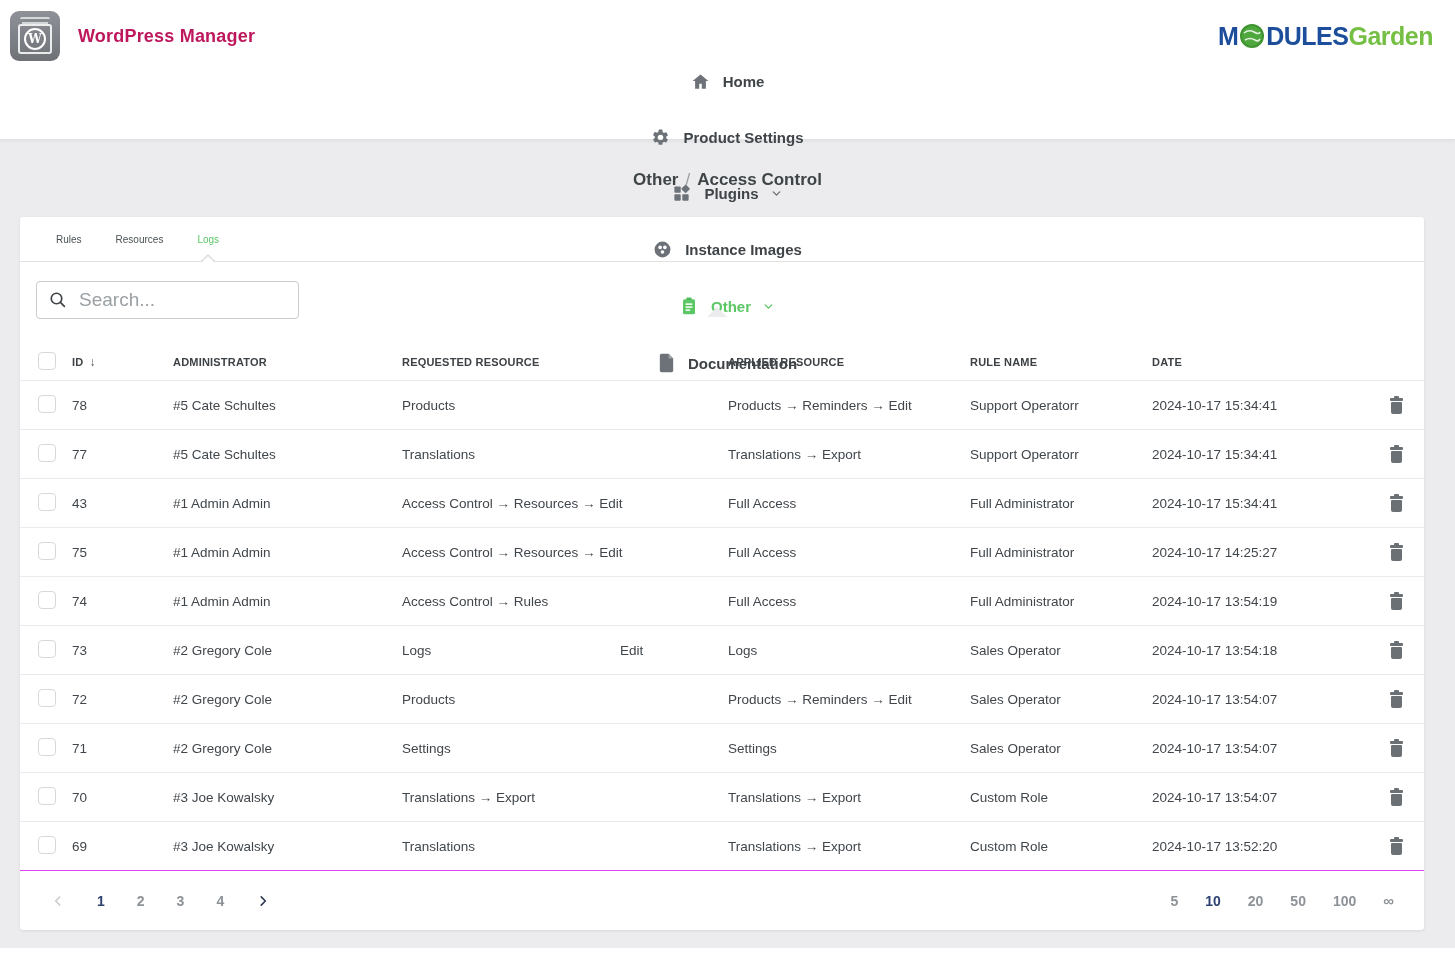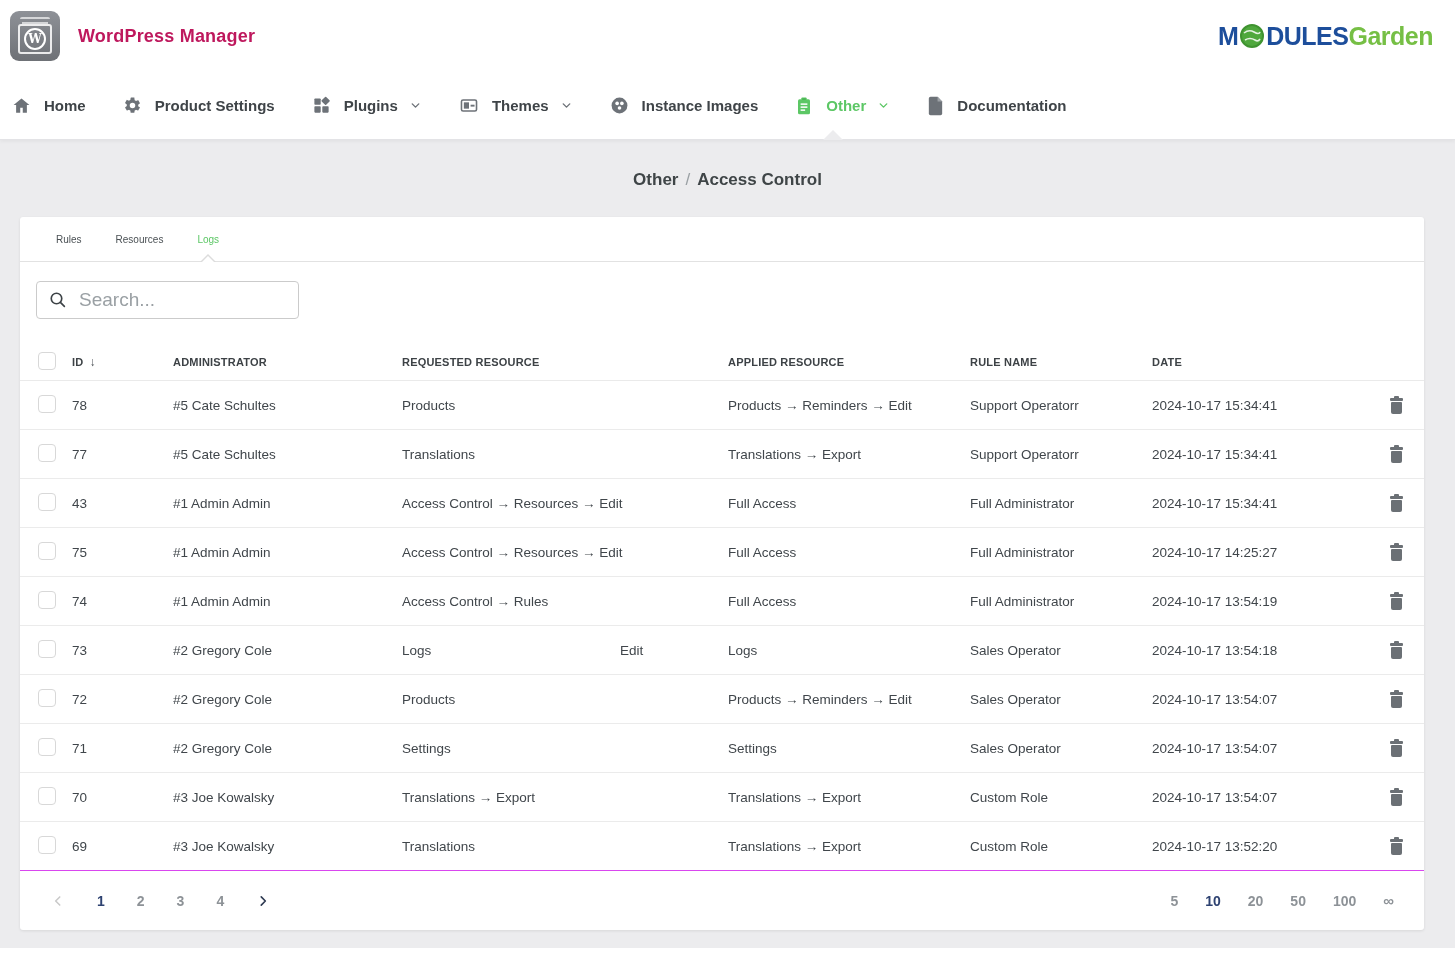--- a/index.html
+++ b/index.html
@@ -12,21 +12,21 @@
   .wp-logo .stack::after { content:''; position:absolute; top:3px; left:2px; right:2px; border-top:2px solid rgba(255,255,255,.65); }
   .wp-logo .panel { position:absolute; left:8px; right:8px; top:13px; bottom:7px; border:2px solid rgba(255,255,255,.85); border-radius:3px; display:flex; align-items:center; justify-content:center; }
   .wp-logo .wball { width:22px; height:22px; border:2px solid #fff; border-radius:50%; color:#fff; font-family:"DejaVu Serif", serif; font-size:12px; font-weight:bold; display:flex; align-items:center; justify-content:center; }
   .app-title { font-size:18px; font-weight:700; color:#be185d; margin-left:18px; letter-spacing:.2px; }
   .brand { margin-left:auto; display:flex; align-items:center; font-size:25px; letter-spacing:-.5px; }
   .brand .b-blue { color:#1d4e9b; font-weight:800; }
   .brand .b-green { color:#76bf45; font-weight:700; }
   .brand svg { margin:0 1px; display:block; }
 
   
-  .navbar { height:68px; background:#fff; border-bottom:1px solid #e3e3e6; box-shadow:0 2px 3px rgba(0,0,0,.04); display:flex; align-items:center; padding:0 12px; gap:37px; position:relative; }
+  .navbar { height:68px; background:#fff; border-bottom:1px solid #e3e3e6; box-shadow:0 2px 3px rgba(0,0,0,.04); display:flex; align-items:center; padding:0 24px; gap:37px; position:relative;flex-direction:column; }
   .nav-item { display:flex; align-items:center; gap:13px; cursor:pointer; position:relative; height:100%; font-size:15px; font-weight:700; color:#3f4448; }
   .nav-item svg.nicon { display:block; }
   .nav-item .chev { color:#6d7278; margin-left:-2px; }
   .nav-item.active { color:#5cc765; }
   .nav-item.active .chev { color:#5cc765; }
   .nav-item.active::after { content:''; position:absolute; bottom:-1px; left:50%; margin-left:-20px; border-left:10px solid transparent; border-right:10px solid transparent; border-bottom:10px solid #ececee; }
 
   
   .content { background:#ececee; height:808px; padding:30px 21px 0 20px; }
   .breadcrumb { font-size:17px; font-weight:700; color:#3f4547; margin-left:1px;text-align:center; }
@@ -126,31 +126,20 @@
           <rect x="13" y="13" width="8" height="8" rx="1"></rect>
           <rect x="13.2" y="2.2" width="8" height="8" rx="1" transform="rotate(45 17.2 6.2)"></rect>
         </g>
       </svg>
     <span>Plugins</span>
     <svg class="chev" width="13" height="13" viewBox="0 0 24 24">
         <path d="M6 9l6 6 6-6" fill="none" stroke="currentColor" stroke-width="2.6" stroke-linecap="round" stroke-linejoin="round"></path>
       </svg>
   </div>
 
-  <div class="nav-item">
-    <svg class="nicon" width="20" height="19" viewBox="0 0 24 24">
-        <rect x="2.5" y="5" width="19" height="14" rx="2" fill="none" stroke="#6d7278" stroke-width="2"></rect>
-        <rect x="5.5" y="8" width="6.5" height="8" fill="#6d7278"></rect>
-        <rect x="14" y="11" width="5" height="2.4" fill="#6d7278"></rect>
-      </svg>
-    <span>Themes</span>
-    <svg class="chev" width="13" height="13" viewBox="0 0 24 24">
-        <path d="M6 9l6 6 6-6" fill="none" stroke="currentColor" stroke-width="2.6" stroke-linecap="round" stroke-linejoin="round"></path>
-      </svg>
-  </div>
 
   <div class="nav-item">
     <svg class="nicon" width="19" height="19" viewBox="0 0 24 24">
         <circle cx="12" cy="12" r="10" fill="#6d7278"></circle>
         <circle cx="9" cy="9.4" r="2.3" fill="#fff"></circle>
         <circle cx="15" cy="9.4" r="2.3" fill="#fff"></circle>
         <circle cx="12" cy="15.2" r="2.3" fill="#fff"></circle>
       </svg>
     <span>Instance Images</span>
   </div>

